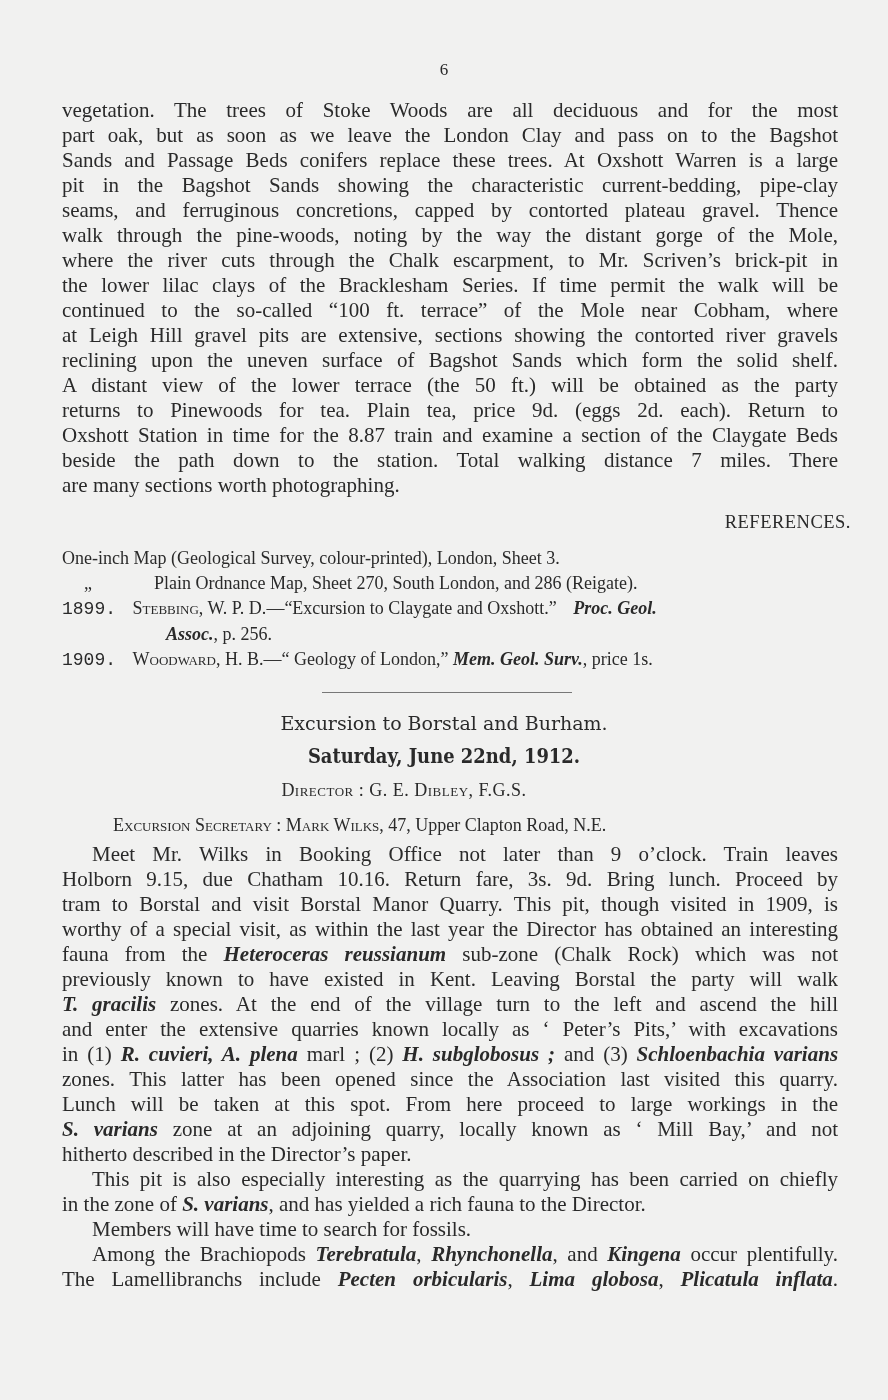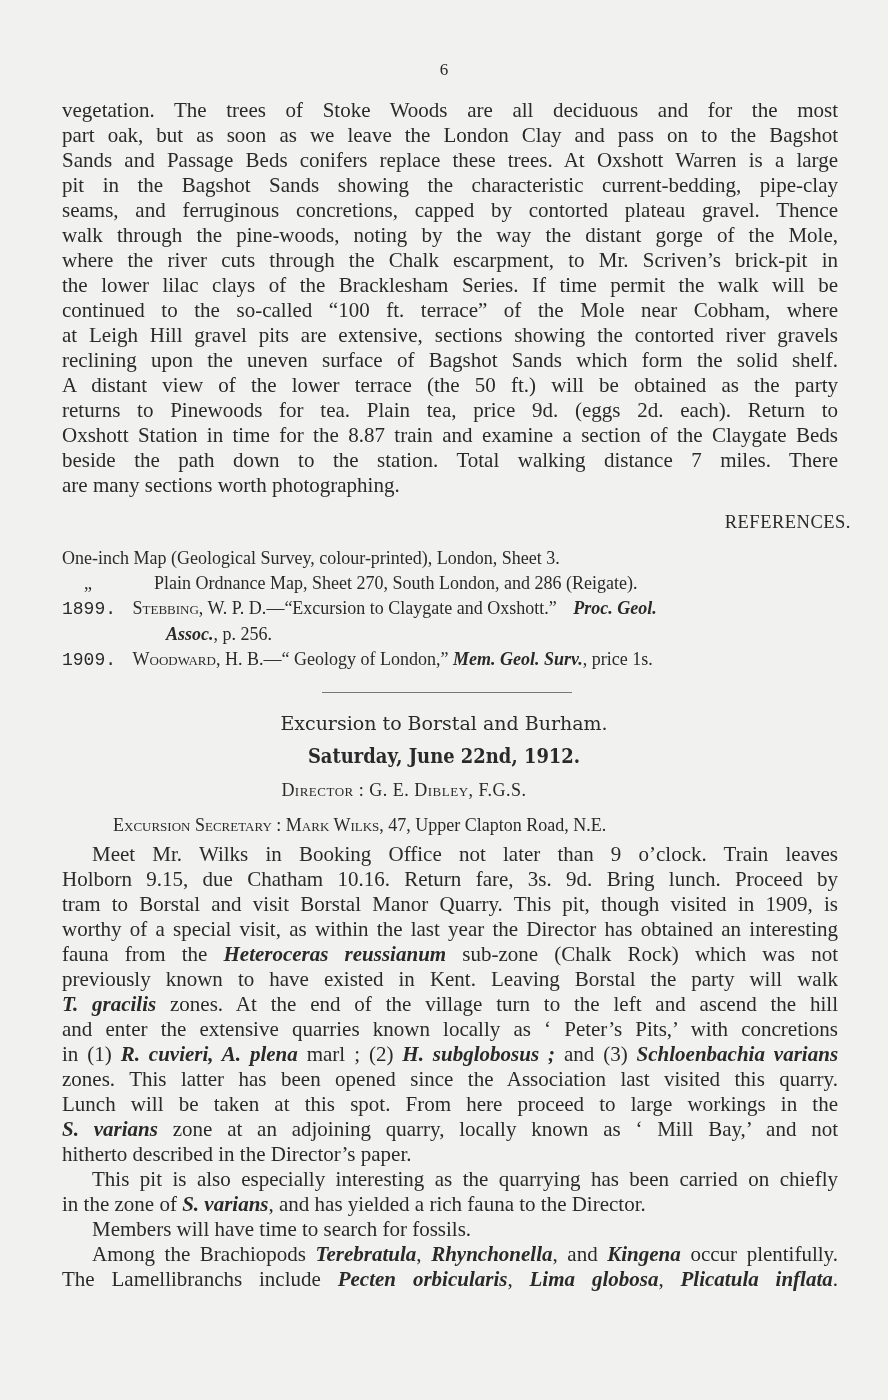--- a/index.html
+++ b/index.html
@@ -125,21 +125,21 @@
 </div>
 
 <div class="body-text" id="exc-body">
   <span class="line indent">Meet Mr. Wilks in Booking Office not later than 9 o’clock.  Train leaves</span>
   <span class="line">Holborn 9.15, due Chatham 10.16.  Return fare, 3s. 9d.  Bring lunch.  Proceed by</span>
   <span class="line">tram to Borstal and visit Borstal Manor Quarry.  This pit, though visited in 1909, is</span>
   <span class="line">worthy of a special visit, as within the last year the Director has obtained an interesting</span>
   <span class="line"><span>fauna from the</span> <i>Heteroceras reussianum</i> <span>sub-zone (Chalk Rock) which was not</span></span>
   <span class="line">previously known to have existed in Kent.  Leaving Borstal the party will walk</span>
   <span class="line"><i>T. gracilis</i> <span>zones.  At the end of the village turn to the left and ascend the hill</span></span>
-  <span class="line">and enter the extensive quarries known locally as ‘ Peter’s Pits,’ with concretions</span>
+  <span class="line">and enter the extensive quarries known locally as ‘ Peter’s Pits,’ with excavations</span>
   <span class="line"><span>in (1)</span> <i>R. cuvieri, A. plena</i> <span>marl ; (2)</span> <i>H. subglobosus ;</i> <span>and (3)</span> <i>Schloenbachia varians</i></span>
   <span class="line">zones.  This latter has been opened since the Association last visited this quarry.</span>
   <span class="line">Lunch will be taken at this spot.  From here proceed to large workings in the</span>
   <span class="line"><i>S. varians</i> <span>zone at an adjoining quarry, locally known as ‘ Mill Bay,’ and not</span></span>
   <span class="line last">hitherto described in the Director’s paper.</span>
 
   <span class="line indent">This pit is also especially interesting as the quarrying has been carried on chiefly</span>
   <span class="line last"><span>in the zone of</span> <i>S. varians</i><span>, and has yielded a rich fauna to the Director.</span></span>
 
   <span class="line last indent">Members will have time to search for fossils.</span>

